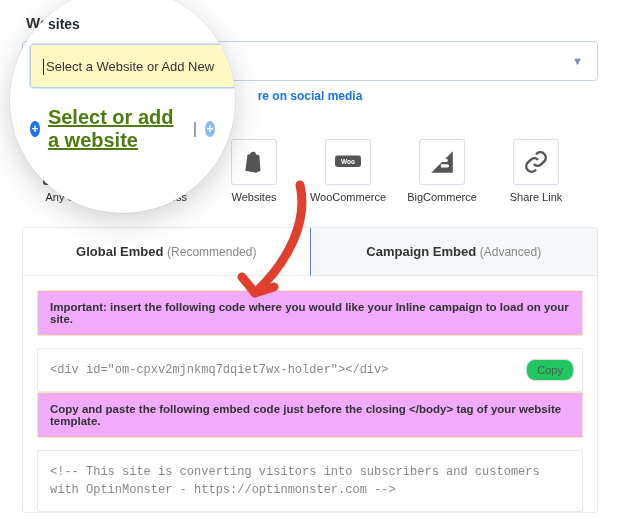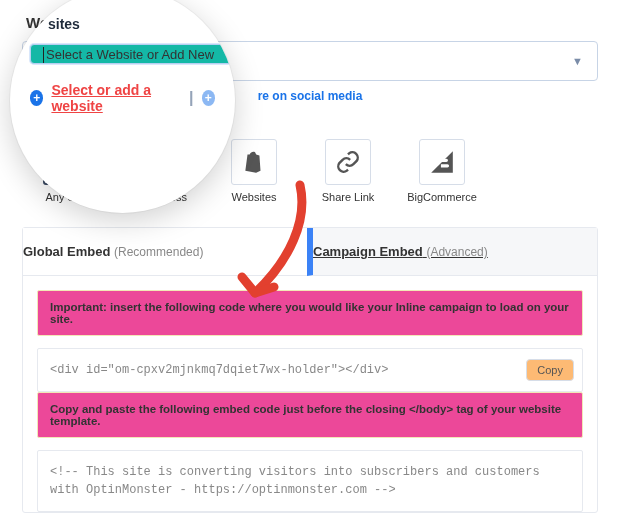--- a/index.html
+++ b/index.html
@@ -77,37 +77,36 @@
 .embed-box {
   border: 1px solid #e6e9ef;
   border-radius: 3px;
   background: #fff;
 }
 .tabs {
   display: flex;
 }
 .tab {
   flex: 1;
-  text-align: left;
+  text-align: center;
   padding: 16px 0;
   font-size: 13px;
   color: #333;
   background: #fff;
   border-bottom: 1px solid #e6e9ef;
 }
 .tab.inactive {
   background: #f6f7f9;
-  border-left: 6px solid #3b82f6;
-  text-decoration: underline;
+  border-left: 1px solid #3b82f6;
 }
 .tab .tab-main { font-weight: 600; }
 .tab .tab-sub { font-weight: 400; color: #888; font-size: 12px; }
 .embed-body { padding: 14px 14px 0 14px; }
 .warn {
-  background: #ec4899;
+  background: #f0abfc;
   border: 1px solid #f2e7b7;
   padding: 10px 12px;
   font-size: 11.5px;
   font-weight: 600;
   color: #333;
   margin-bottom: 12px;
   border-radius: 2px;
 }
 .codebox {
   border: 1px solid #e6e9ef;
@@ -118,25 +117,25 @@
   color: #888;
   position: relative;
   line-height: 1.5;
 }
 .copy-btn {
   position: absolute;
   right: 8px;
   top: 50%;
   transform: translateY(-50%);
   border: 1px solid #d6dde8;
-  background: #fdba74;
+  background: #22c55e;
   padding: 4px 10px;
   font-size: 11px;
   color: #555;
-  border-radius: 4px;
+  border-radius: 9px;
   cursor: pointer;
 }
 
 
 .lens {
   position: absolute;
   left: 10px;
   top: -12px;
   width: 225px;
   height: 225px;
@@ -152,24 +151,24 @@
 .lens-title {
   font-size: 14px;
   font-weight: 700;
   color: #1e2a3a;
   margin-bottom: 12px;
   margin-left: 16px;
 }
 .lens-select {
   border: 1px solid #b7cff1;
   border-radius: 4px;
-  padding: 0 12px;
+  padding: 12px 12px;
   width: 220px;
   margin-left: -2px;
-  background: #14b8a6;
+  background: #fef9c3;
   box-shadow: 0 0 0 1px #d9e7fb;
   margin-bottom: 18px;
 }
 .lens-select-text {
   font-size: 13px;
   color: #333;
 }
 .lens-cursor {
   display: inline-block;
   width: 1px;
@@ -190,23 +189,23 @@
   height: 16px;
   border-radius: 50%;
   background: #1a73e8;
   color: #fff;
   font-size: 12px;
   line-height: 16px;
   text-align: center;
   font-weight: 700;
 }
 .lens-link {
-  font-size: 14px;
+  font-size: 20px;
   font-weight: 700;
-  color: #ef4444;
+  color: #4d7c0f;
   text-decoration: underline;
 }
 .lens-sep { color: #94a3b8; font-weight: 600; }
 
 
 .arrow {
   position: absolute;
   left: 230px;
   top: 175px;
   z-index: 11;
@@ -252,39 +251,48 @@
 
     <div class="platform">
       <div class="tile">
         <svg class="icon-svg" viewBox="0 0 24 24" fill="#555">
           <path d="M6 5l-2 15 10 2 4-2-1-14-3-1-1-2c-2-1-4 0-5 2l-2 0z"></path>
         </svg>
       </div>
       <span class="plabel">Websites</span>
     </div>
 
+    <div class="platform">
+      <div class="tile">
+        <svg class="icon-svg" viewBox="0 0 32 20">
+          <rect x="0" y="2" width="32" height="14" rx="3" fill="#555"></rect>
+          <text x="16" y="13" text-anchor="middle" fill="#fff" font-size="8" font-family="Arial" font-weight="bold">Woo</text>
+        </svg>
+      </div>
+      <span class="plabel">WooCommerce</span>
+    </div>
+
+    <div class="platform">
+      <div class="tile">
+        <svg class="icon-svg" viewBox="0 0 24 24" fill="#555">
+          <path d="M2 22L22 2v20H2z"></path>
+          <path d="M11 9h5c2 0 2 3 0 3h-5v-3zm0 5h6c2 0 2 3 0 3h-6v-3z" fill="#fff"></path>
+        </svg>
+      </div>
+      <span class="plabel">BigCommerce</span>
+    </div>
 
     <div class="platform">
       <div class="tile">
         <svg class="icon-svg" viewBox="0 0 24 24" fill="none" stroke="#555" stroke-width="2.2">
           <path d="M10 14a5 5 0 0 0 7 0l3-3a5 5 0 0 0-7-7l-1 1"></path>
           <path d="M14 10a5 5 0 0 0-7 0l-3 3a5 5 0 0 0 7 7l1-1"></path>
         </svg>
       </div>
       <span class="plabel">Share Link</span>
-    </div>
-
-    <div class="platform">
-      <div class="tile">
-        <svg class="icon-svg" viewBox="0 0 24 24" fill="#555">
-          <path d="M2 22L22 2v20H2z"></path>
-          <path d="M11 9h5c2 0 2 3 0 3h-5v-3zm0 5h6c2 0 2 3 0 3h-6v-3z" fill="#fff"></path>
-        </svg>
-      </div>
-      <span class="plabel">BigCommerce</span>
     </div>
 
   </div>
 
   <div class="embed-box">
     <div class="tabs">
       <div class="tab active">
         <span class="tab-main">Global Embed</span>
         <span class="tab-sub">(Recommended)</span>
       </div>

